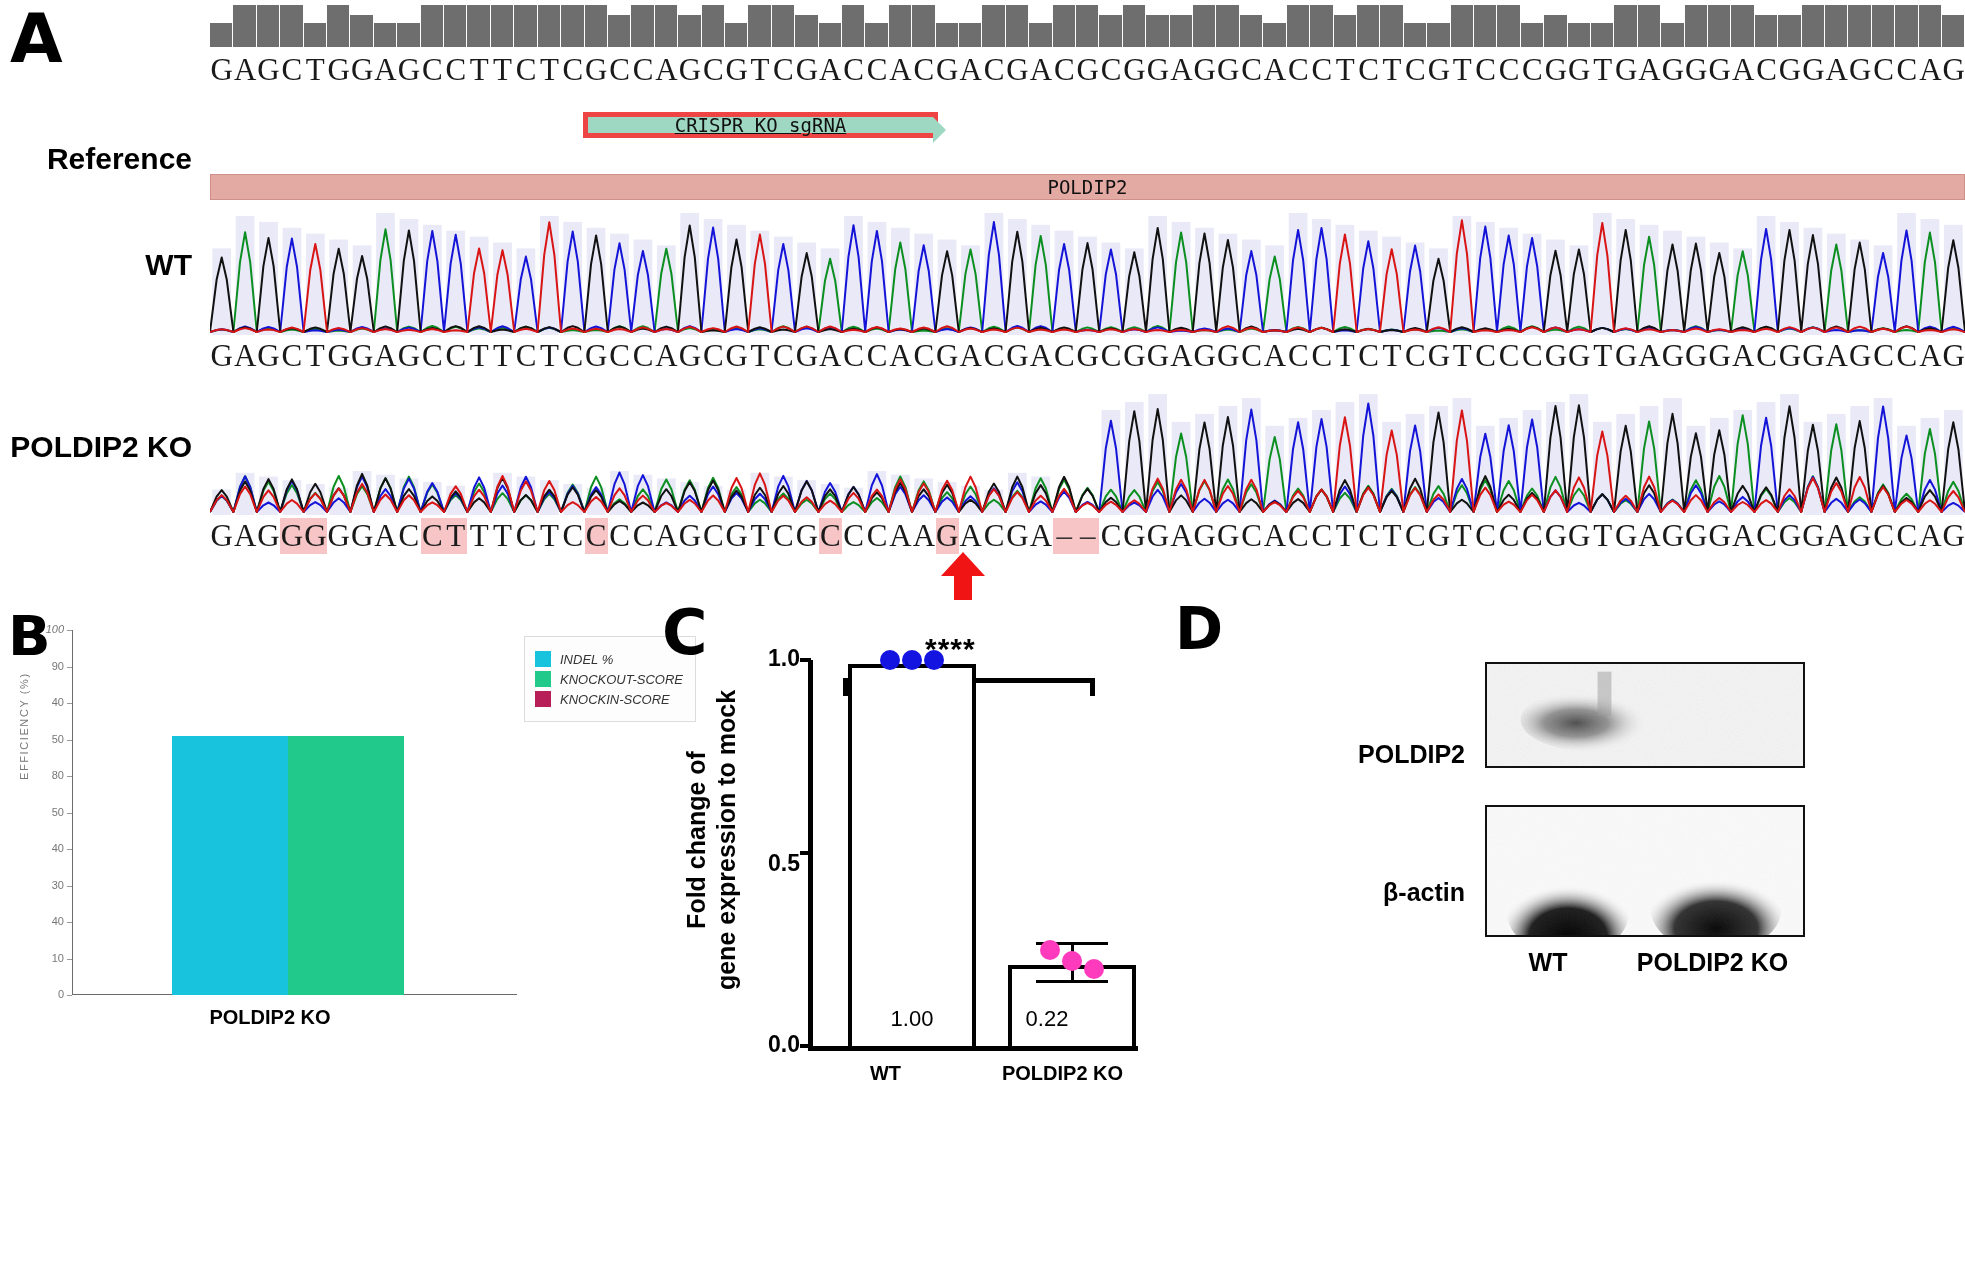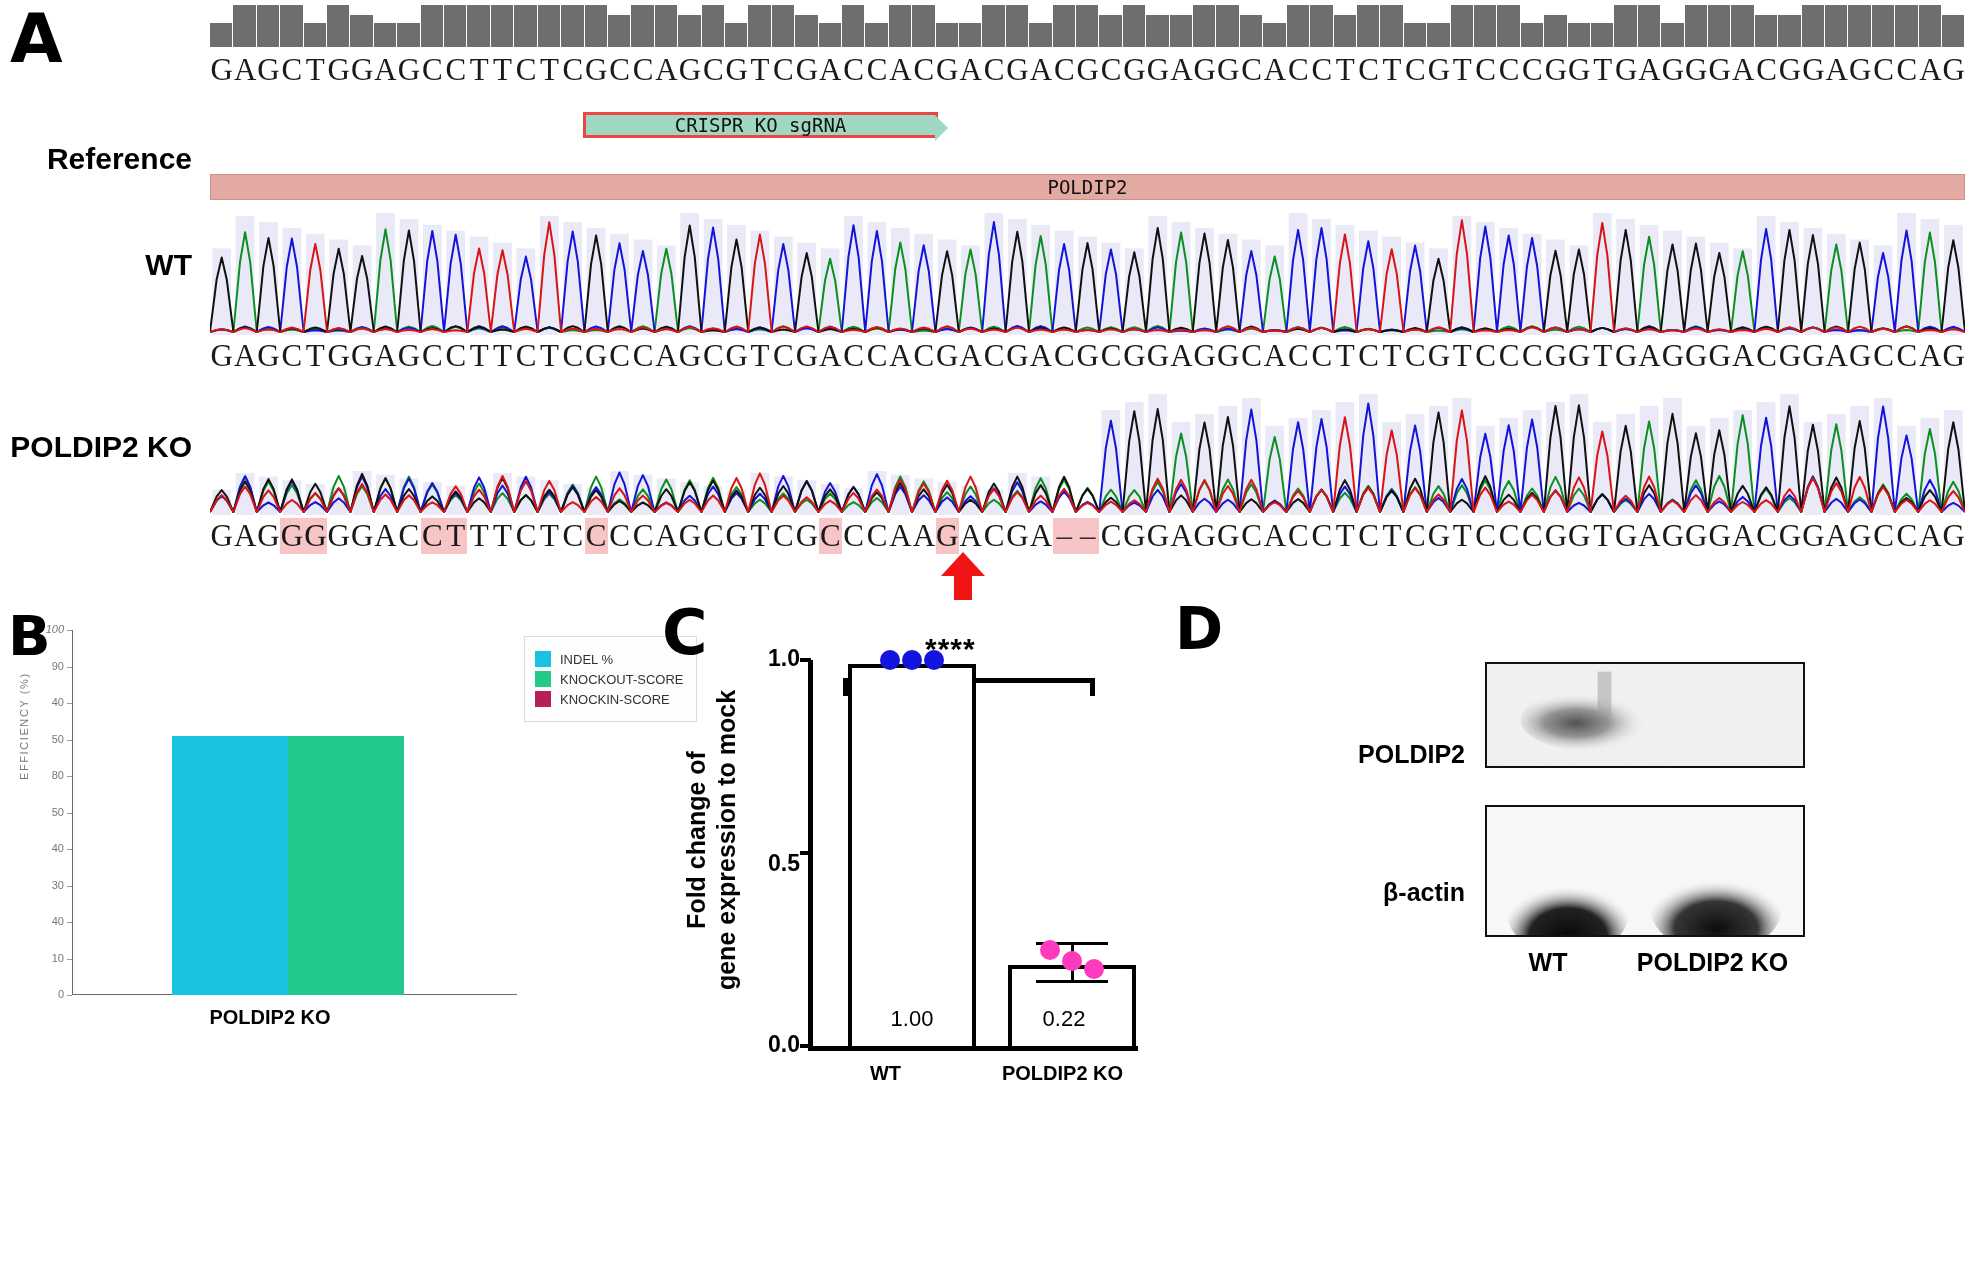--- a/index.html
+++ b/index.html
@@ -59,21 +59,22 @@
     position:absolute;
     height:26px;
     font-family:"DejaVu Sans Mono", monospace;
     font-size:19px;
     color:#111;
     display:flex; align-items:center; justify-content:center;
     white-space:nowrap;
   }
   .ann.sgrna {
     background:#9ed7c2;
-    border:3px solid #ef4444;
+    border:5px solid #ef4444;
+    text-decoration:underline;
   }
   .ann.exon {
     background:#e3c6ab;
     border:1px solid #c7a888;
   }
   .ann.gene {
     background:#e3aaa4;
     border:1px solid #cf9089;
   }
   .arrowtip {
@@ -127,21 +128,21 @@
   .b-legend {
     position:absolute;
     background:#fdfdfd;
     border:1px solid #dcdcdc;
     padding:10px 12px 10px 10px;
   }
   .b-legend-row { display:flex; align-items:center; margin:4px 0; }
   .b-swatch { width:16px; height:16px; margin-right:9px; flex:0 0 auto; }
   .b-legend-txt {
     font-family:"Liberation Sans", sans-serif;
-    font-size:13px; color:#333; white-space:nowrap;
+    font-size:13px; color:#333; white-space:nowrap;font-style:italic;
   }
 
   
   #panelC { position:absolute; left:660px; top:600px; width:515px; height:688px; }
   .c-plot { position:absolute; left:148px; top:60px; width:330px; height:390px; }
   .c-axis { position:absolute; background:#000; }
   .c-ytick {
     position:absolute;
     font-family:"Liberation Sans", sans-serif;
     font-weight:bold;
@@ -786,21 +787,21 @@
 
   <div class="c-ytick" style="left: -60px; top: 371px;">0.0</div>
       <div class="c-ytickmark" style="left: -8px; top: 384px;"></div>
       <div class="c-ytick" style="left: -60px; top: 178px; margin-top: 12px;">0.5</div>
       <div class="c-ytickmark" style="left: -8px; top: 191px;"></div>
       <div class="c-ytick" style="left: -60px; top: -15px;">1.0</div>
       <div class="c-ytickmark" style="left: -8px; top: -2px;"></div>
       <div class="c-bar" style="left: 40px; width: 128px; height: 386px;"></div>
       <div class="c-barval" style="left: 40px; width: 128px; top: 346px;">1.00</div>
       <div class="c-bar" style="left: 200px; width: 128px; height: 84.92px;"></div>
-      <div class="c-barval" style="left: 200px; width: 112px; top: 346px;">0.22</div>
+      <div class="c-barval" style="left: 183px; width: 112px; top: 346px;">0.22</div>
       <div class="c-errbar" style="left: 262.5px; top: 281.78px; width: 3px; height: 38.6px;"></div>
       <div class="c-errbar" style="left: 228px; top: 281.78px; width: 72px; height: 3px;"></div>
       <div class="c-errbar" style="left: 228px; top: 320.38px; width: 72px; height: 3px;"></div>
       <div class="c-dot" title="WT: 1" style="width: 20px; height: 20px; background: rgb(20, 20, 224); left: 72px; top: -10px;"></div>
       <div class="c-dot" title="WT: 1" style="width: 20px; height: 20px; background: rgb(20, 20, 224); left: 94px; top: -10px;"></div>
       <div class="c-dot" title="WT: 1" style="width: 20px; height: 20px; background: rgb(20, 20, 224); left: 116px; top: -10px;"></div>
       <div class="c-dot" title="POLDIP2 KO: 0.25" style="width: 20px; height: 20px; background: rgb(255, 59, 189); left: 232px; top: 279.5px;"></div>
       <div class="c-dot" title="POLDIP2 KO: 0.22" style="width: 20px; height: 20px; background: rgb(255, 59, 189); left: 254px; top: 291.08px;"></div>
       <div class="c-dot" title="POLDIP2 KO: 0.2" style="width: 20px; height: 20px; background: rgb(255, 59, 189); left: 276px; top: 298.8px;"></div>
     </div>

